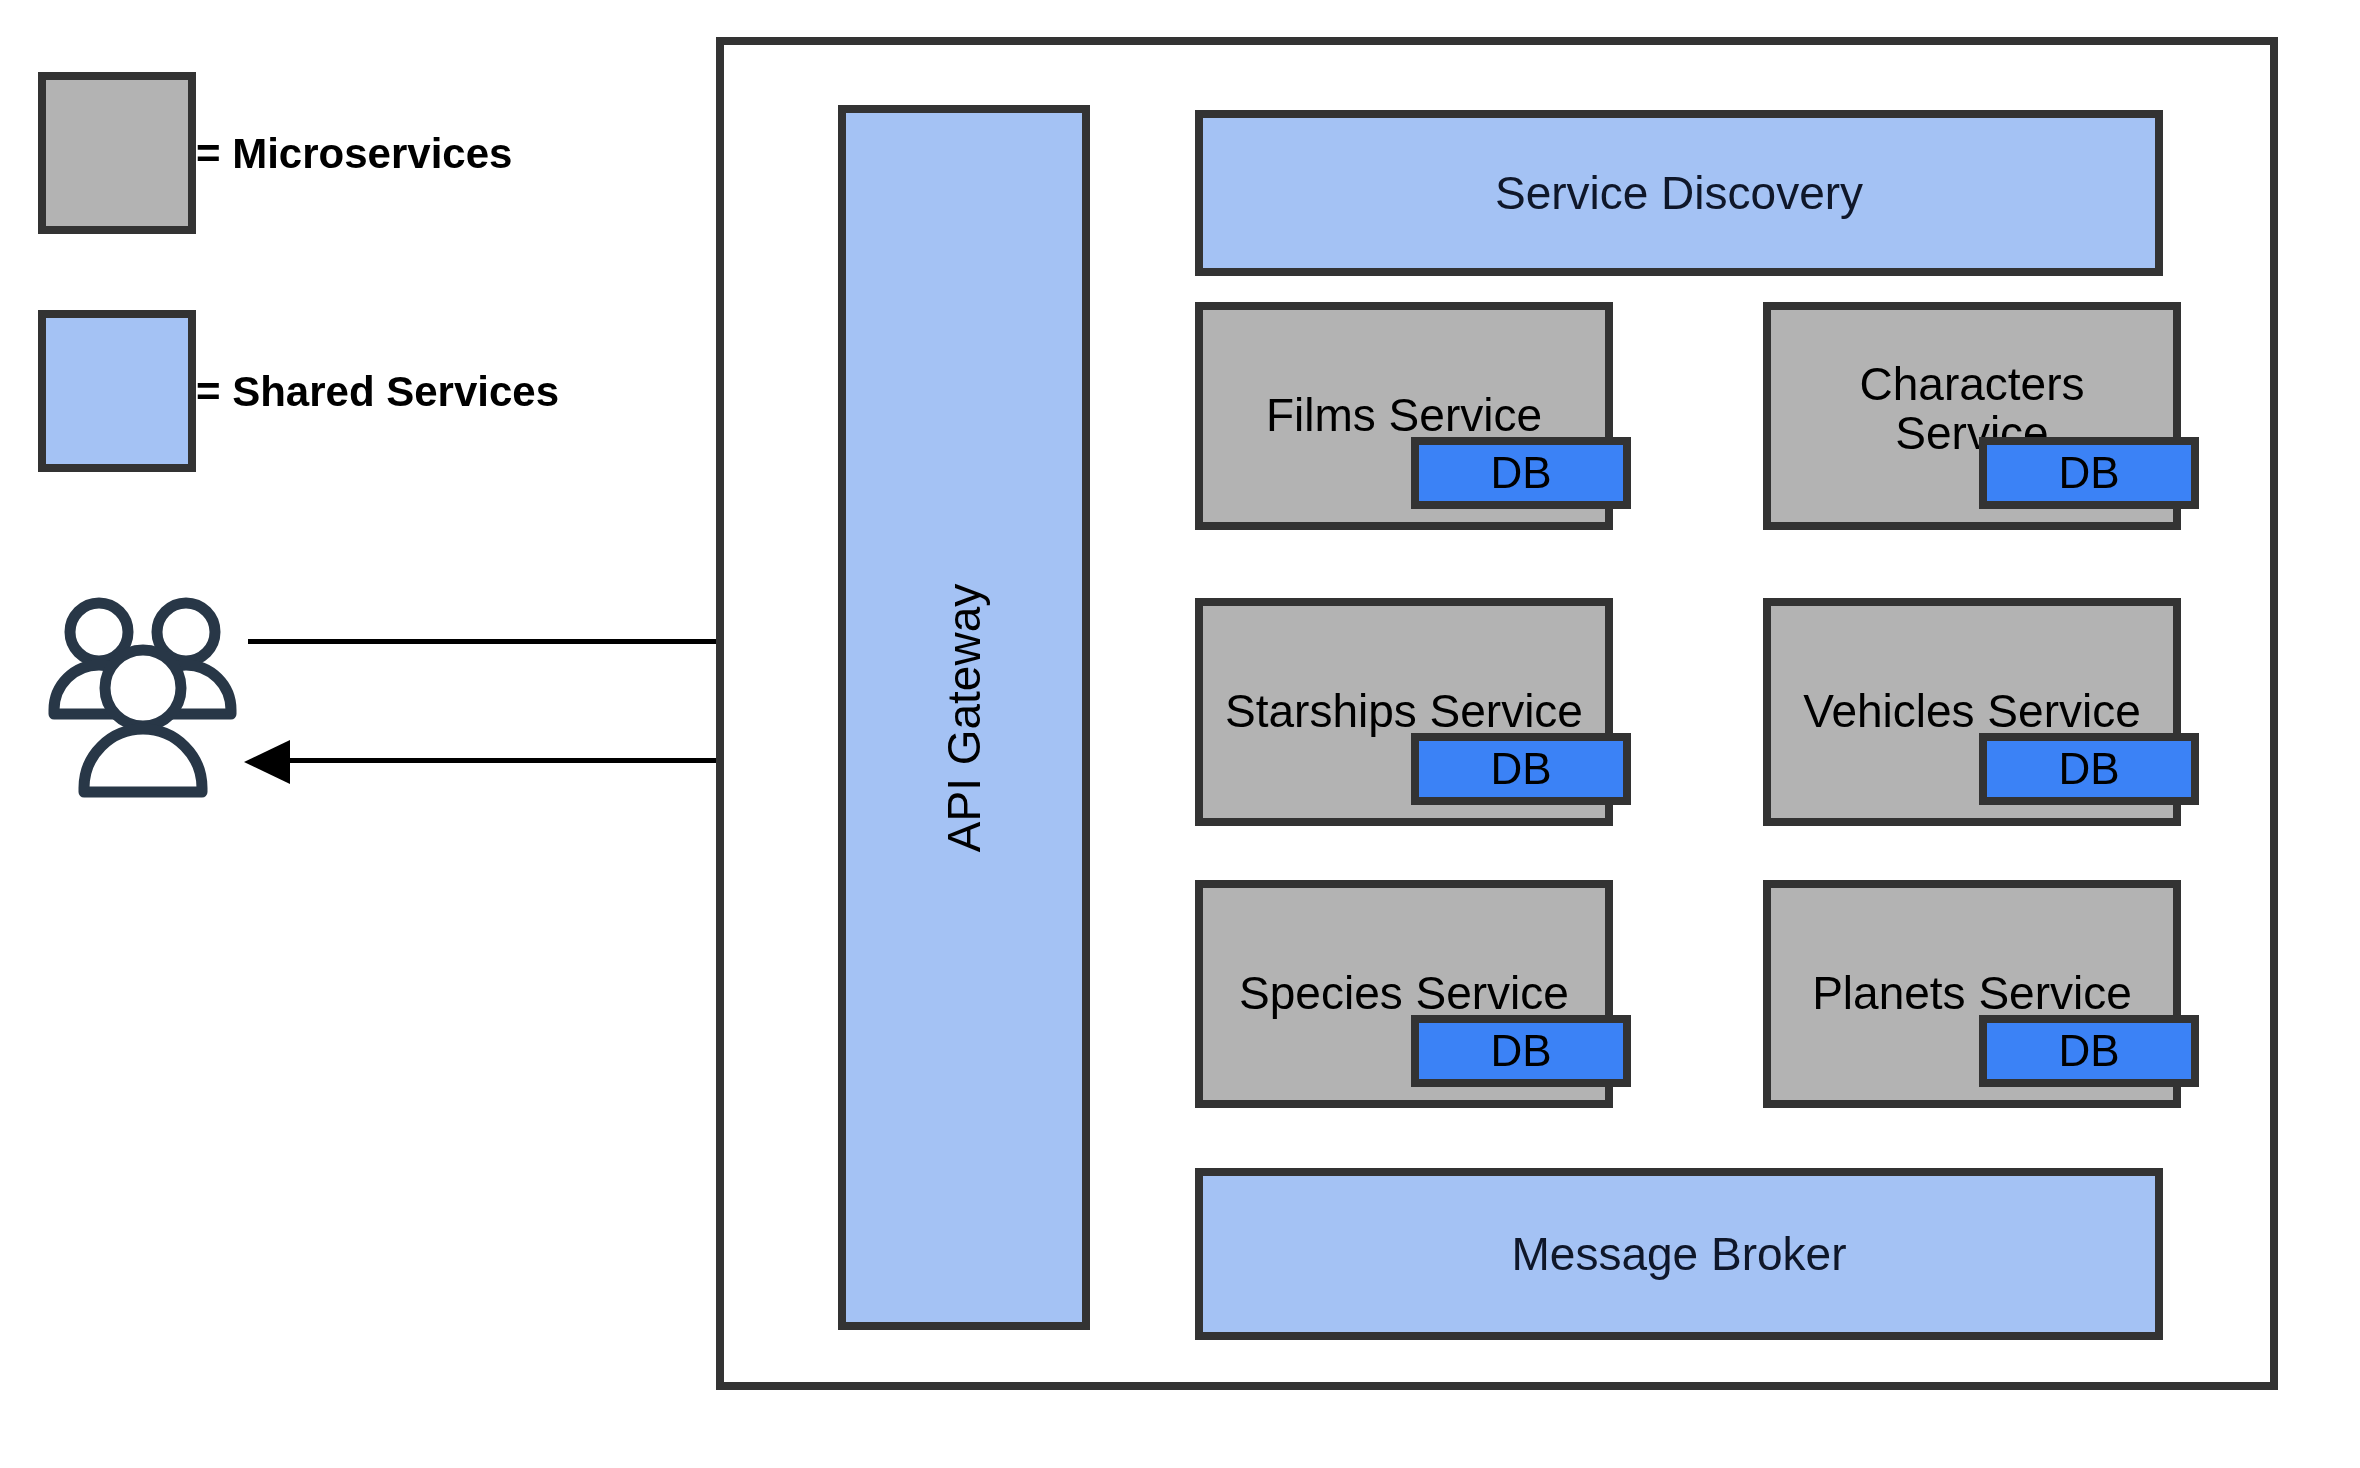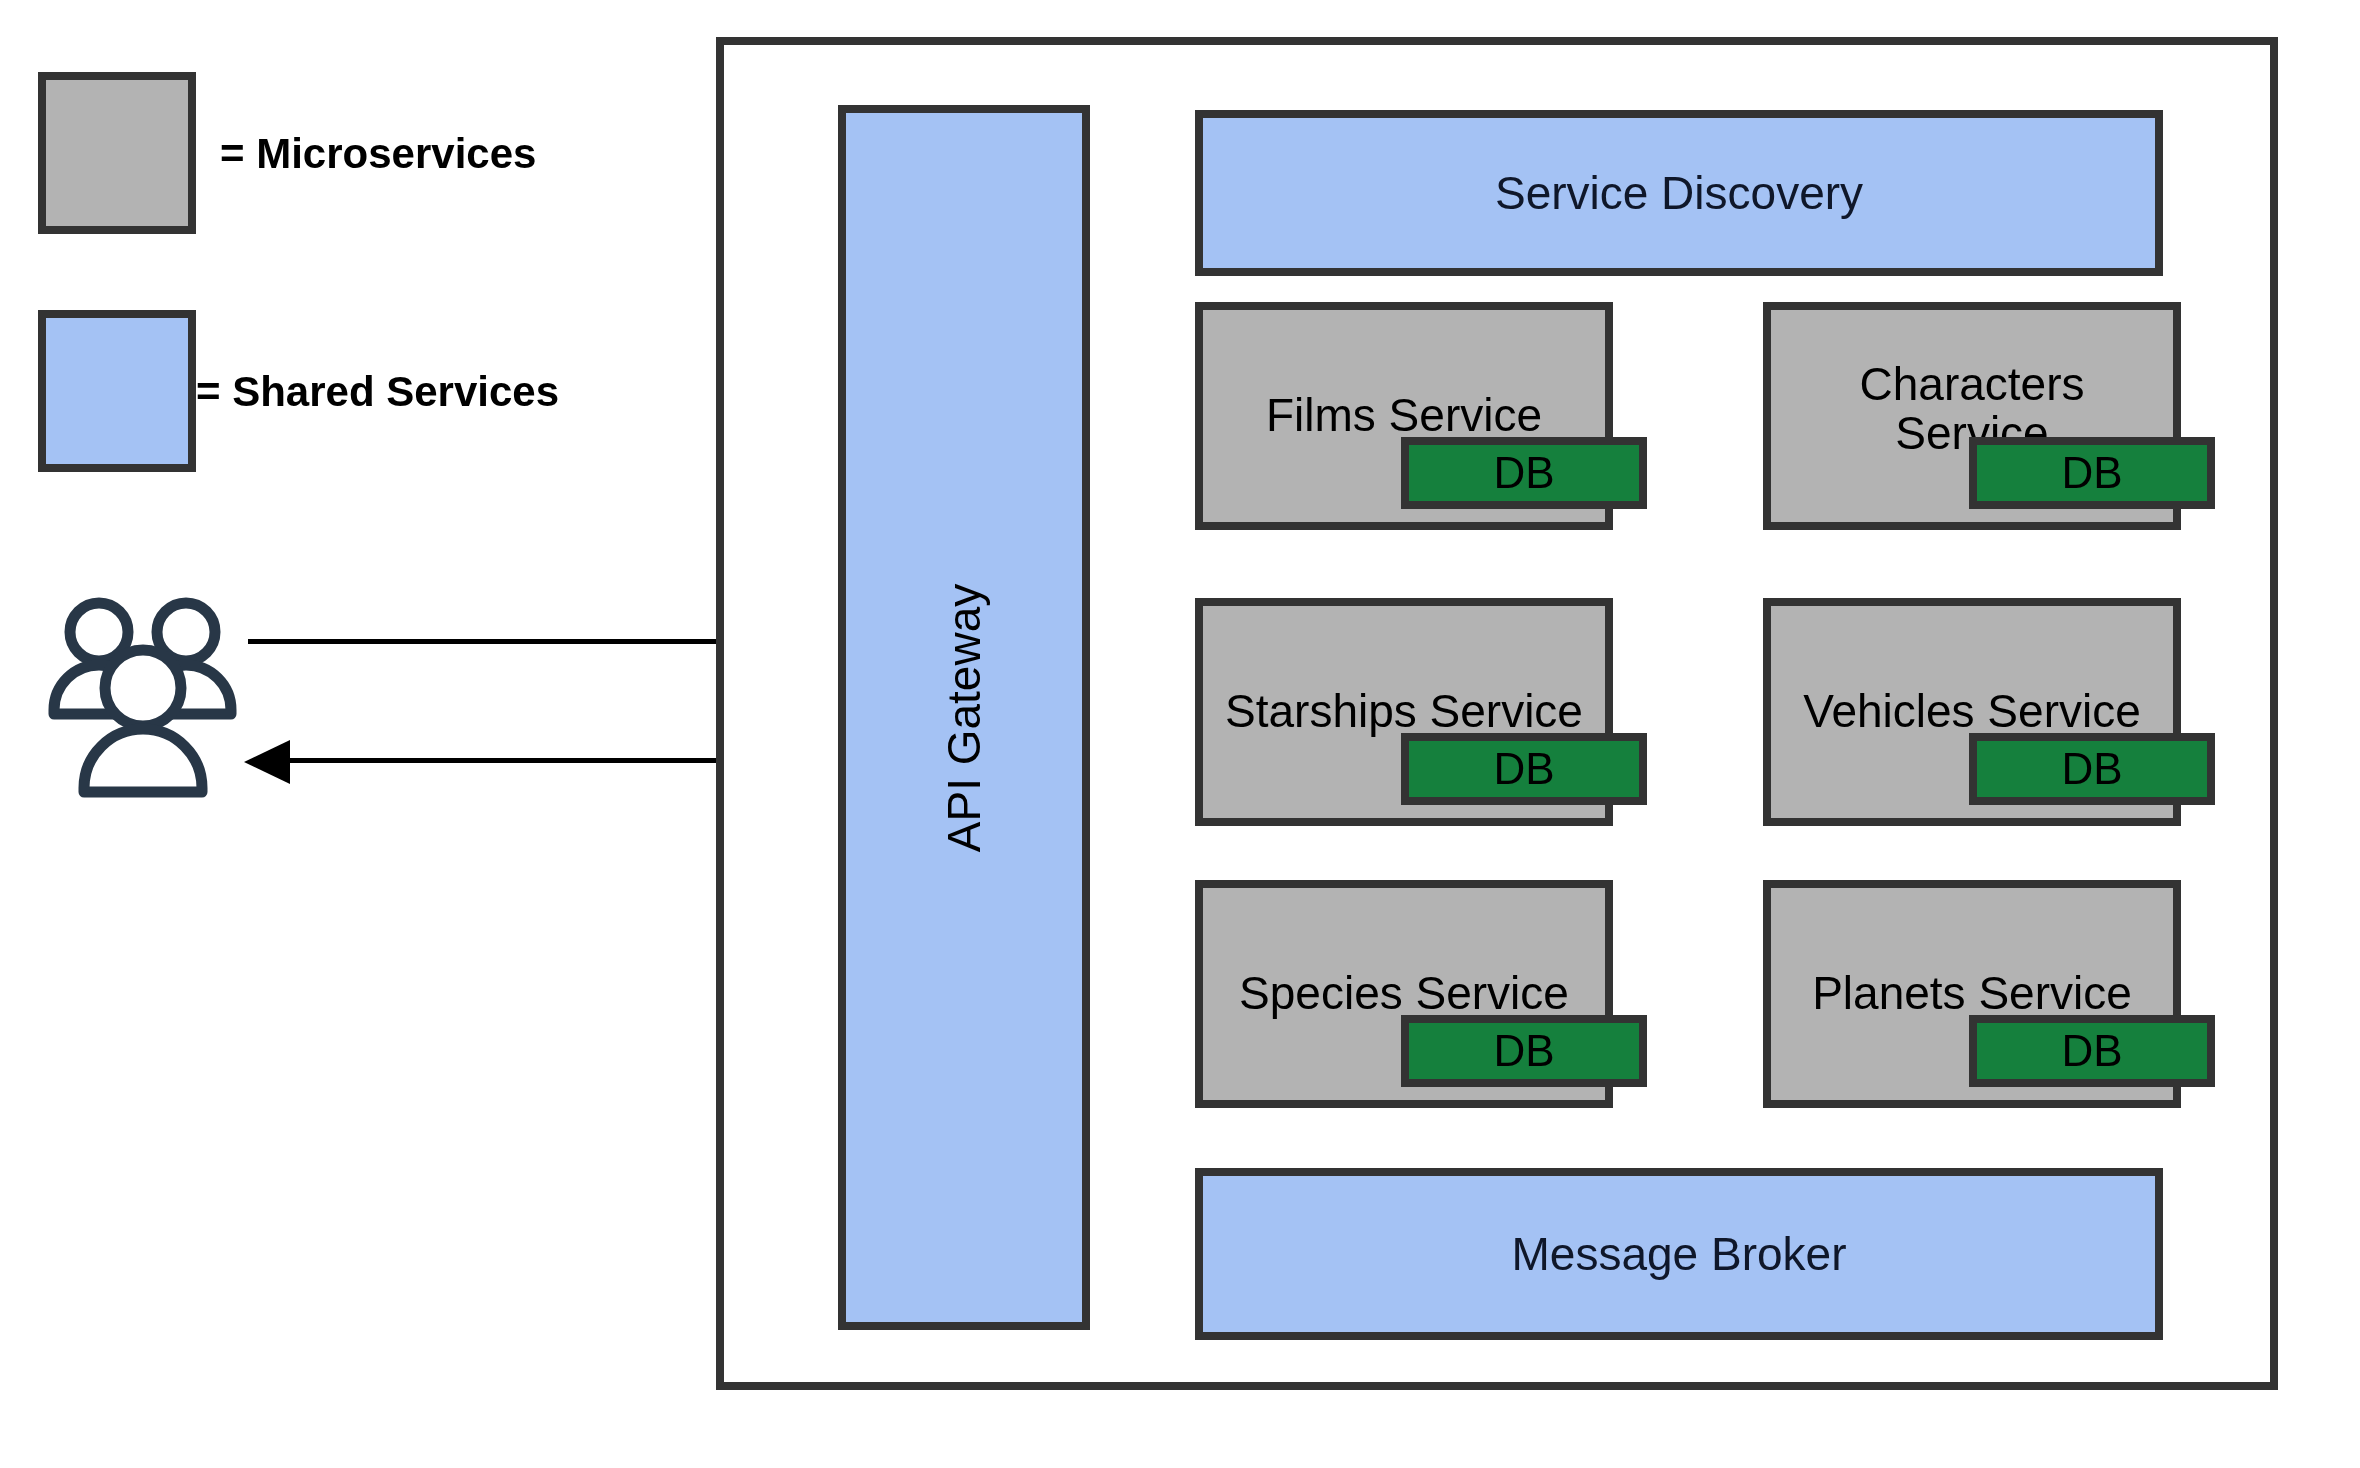--- a/index.html
+++ b/index.html
@@ -32,21 +32,21 @@
     background: #a4c2f4;
   }
   .legend-label {
     position: absolute;
     font-weight: bold;
     font-size: 42px;
     color: #000000;
     white-space: nowrap;
     line-height: 1;
   }
-  #legend-label-micro  { left: 196px; top: 133px; margin-left: 24px; }
+  #legend-label-micro  { left: 196px; top: 133px; }
   #legend-label-shared { left: 196px; top: 371px; }
 
   
   #users-icon {
     position: absolute;
     left: 46px; top: 590px;
     width: 210px; height: 215px;
   }
 
   
@@ -140,27 +140,27 @@
     font-size: 46px;
     color: #000000;
     line-height: 1.08;
     padding: 0 14px;
     box-sizing: border-box;
   }
   .service-box.two-line .service-label { top: 47%; }
 
   .db-box {
     position: absolute;
-    left: 198px;
+    left: 208px;
     top: 127px;
-    width: 246px;
+    width: 220px;
     height: 72px;
     box-sizing: border-box;
     border: 8px solid #333333;
-    background: #15803d;
+    background: #3b82f6;
     display: flex;
     align-items: center;
     justify-content: center;
   }
   .db-box span {
     font-size: 44px;
     color: #000000;
     line-height: 1;
   }
 

